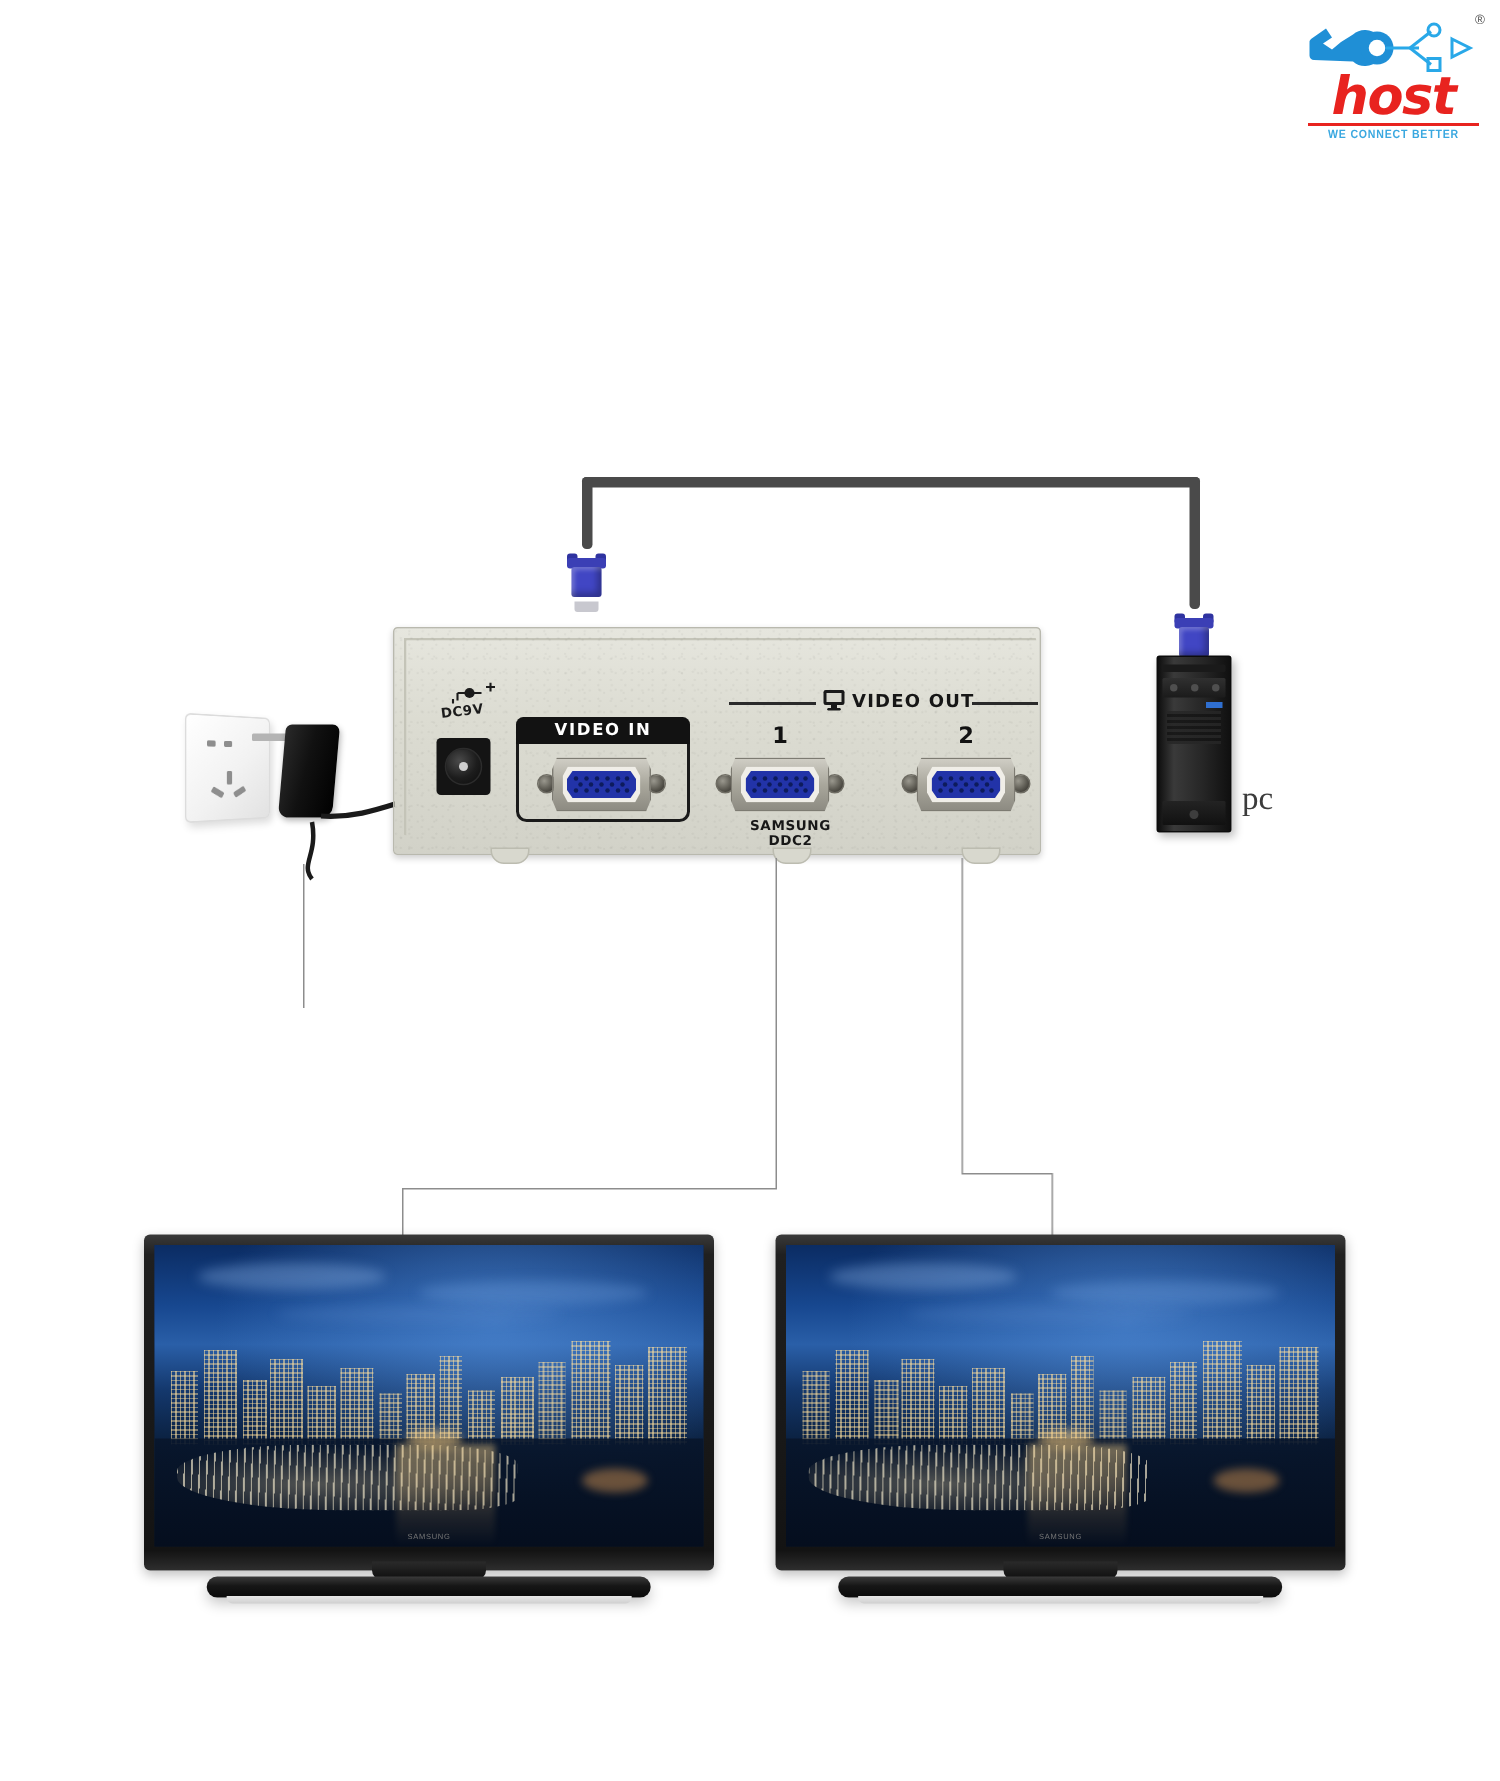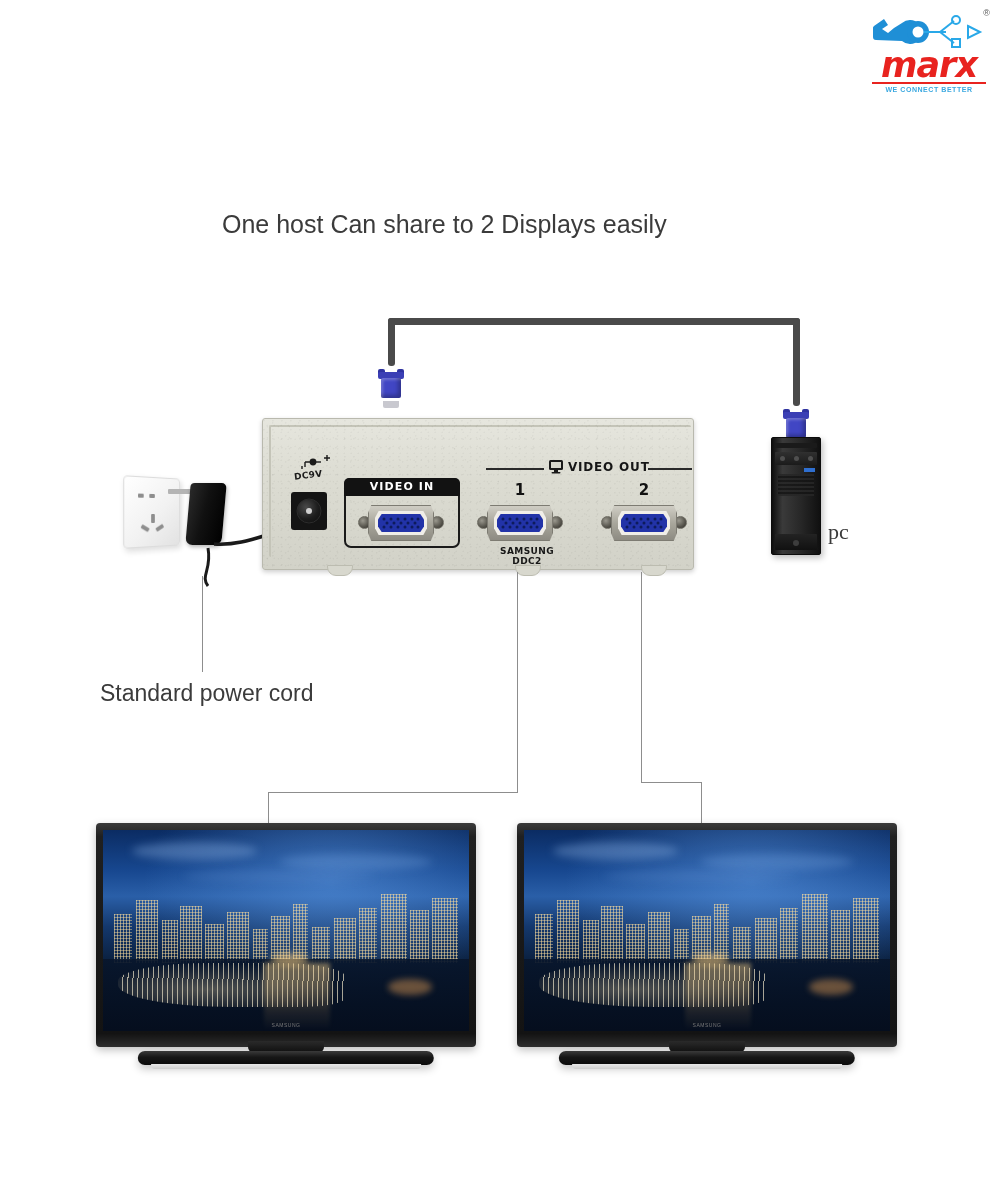--- a/index.html
+++ b/index.html
@@ -334,26 +334,25 @@
       <path d="M6 16 L16 9 L20 15 L14 19 L20 23 L26 18 L34 13 a12 12 0 1 1 0 18 L8 30 a3 3 0 0 1 -3 -3 L5 19 a3 3 0 0 1 1 -3 Z" fill="#1f8fd6"></path>
       <circle cx="50" cy="22" r="11" fill="#1f8fd6"></circle>
       <circle cx="50" cy="22" r="5.5" fill="#ffffff"></circle>
       <path d="M56 22 L78 22" stroke="#29a8e8" stroke-width="2" fill="none"></path>
       <path d="M72 22 L86 11" stroke="#29a8e8" stroke-width="2" fill="none"></path>
       <path d="M72 22 L86 33" stroke="#29a8e8" stroke-width="2" fill="none"></path>
       <circle cx="88" cy="10" r="4" fill="none" stroke="#29a8e8" stroke-width="2"></circle>
       <rect x="84" y="29" width="8" height="8" fill="none" stroke="#29a8e8" stroke-width="2"></rect>
       <path d="M100 16 L112 22 L100 28 Z" fill="none" stroke="#29a8e8" stroke-width="2"></path>
     </svg>
-    <div class="logo-word">marx</div>
+    <div class="logo-word">host</div>
     <div class="logo-rule"></div>
     <div class="logo-tag">WE CONNECT BETTER</div>
   </div>
 
-  <div class="subhead">One host Can share to 2 Displays easily</div>
 
   <div>
     <div class="cable-seg" style="left:388px; top:318px; width:412px; height:7px; border-radius:3px;"></div>
     <div class="cable-seg" style="left:388px; top:318px; width:7px; height:48px; border-radius:3px;"></div>
     <div class="cable-seg" style="left:793px; top:318px; width:7px; height:88px; border-radius:3px;"></div>
   </div>
 
   <div class="vga-plug" style="left:378px; top:364px;">
     <div class="screwL"></div>
     <div class="screwR"></div>
@@ -521,21 +520,20 @@
       </g>
     </svg>
   </div>
 
   <div class="ddc">
     <div>SAMSUNG</div>
     <div>DDC2</div>
   </div>
 
   <div class="callout v" style="left:202px; top:576px; height:96px;"></div>
-  <div class="cord-label">Standard power cord</div>
 
   <div>
     <div class="callout v" style="left:517px; top:572px; height:220px;"></div>
     <div class="callout h" style="left:268px; top:792px; width:250px;"></div>
     <div class="callout v" style="left:268px; top:792px; height:33px;"></div>
   </div>
   <div>
     <div class="callout v" style="left:641px; top:572px; height:210px;"></div>
     <div class="callout h" style="left:641px; top:782px; width:60px;"></div>
     <div class="callout v" style="left:701px; top:782px; height:43px;"></div>

